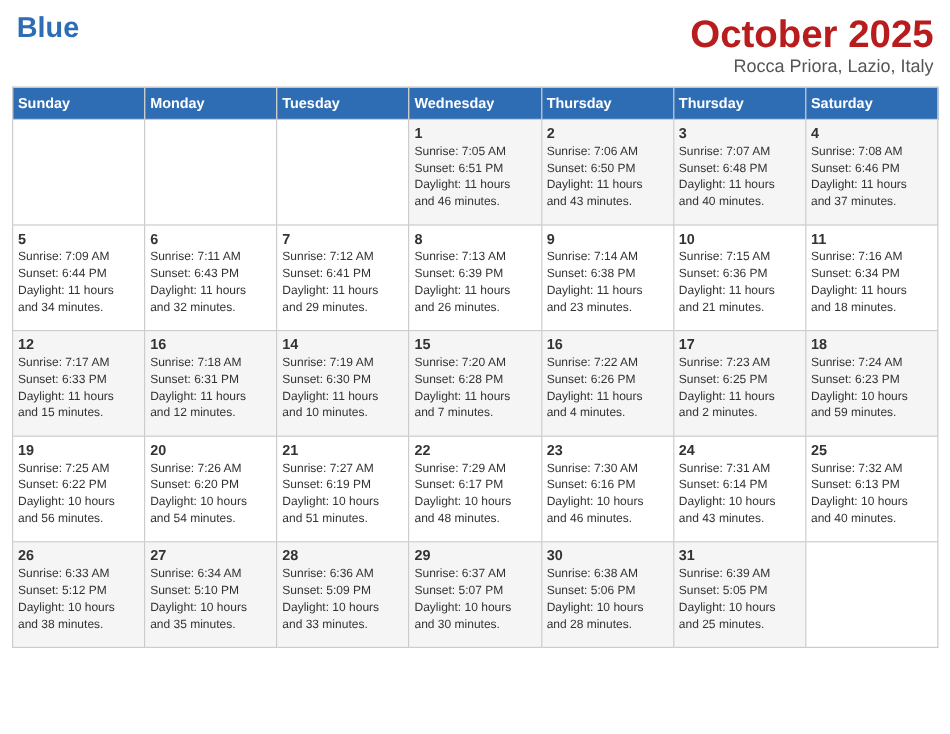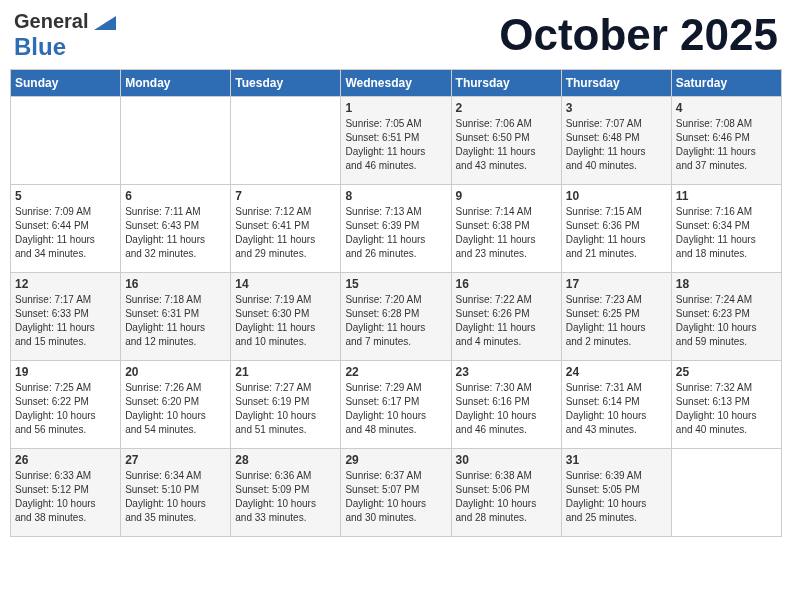--- a/index.html
+++ b/index.html
@@ -23,23 +23,23 @@
       align-items: flex-start;
     }
     .logo-row {
       display: flex;
       align-items: center;
     }
     .title-block {
       text-align: right;
     }
     .month-title {
-      font-size: 44px;
+      font-size: 32px;
       font-weight: bold;
-      color: #0f172a;
+      color: #b91c1c;
     }
     .location {
       font-size: 15px;
       color: #555;
     }
     table {
       width: 100%;
       border-collapse: collapse;
       table-layout: fixed;
     }
@@ -75,34 +75,27 @@
       font-size: 10px;
       line-height: 1.4;
     }
     .empty { background: #fff !important; }
   </style>
 </head>
 <body>
 
 <div class="header">
   <div class="logo">
-    <div class="logo-row">
-      <span style="font-size:20px;font-weight:bold;color:#333;">
-        General
-        <svg style="display:inline;vertical-align:middle;" width="22" height="14" viewBox="0 0 22 14">
-          <polygon points="0,14 22,14 22,0" fill="#2e6db4"></polygon>
-        </svg>
-      </span>
-    </div>
     <div>
       <span style="font-size:24px;font-weight:bold;color:#2e6db4;">Blue</span>
     </div>
   </div>
   <div class="title-block">
     <div class="month-title">October 2025</div>
+    <div class="location">Rocca Priora, Lazio, Italy</div>
   </div>
 </div>
 
 <table>
   <thead>
     <tr id="header-row">
         <th>Sunday</th>
         <th>Monday</th>
         <th>Tuesday</th>
         <th>Wednesday</th>

